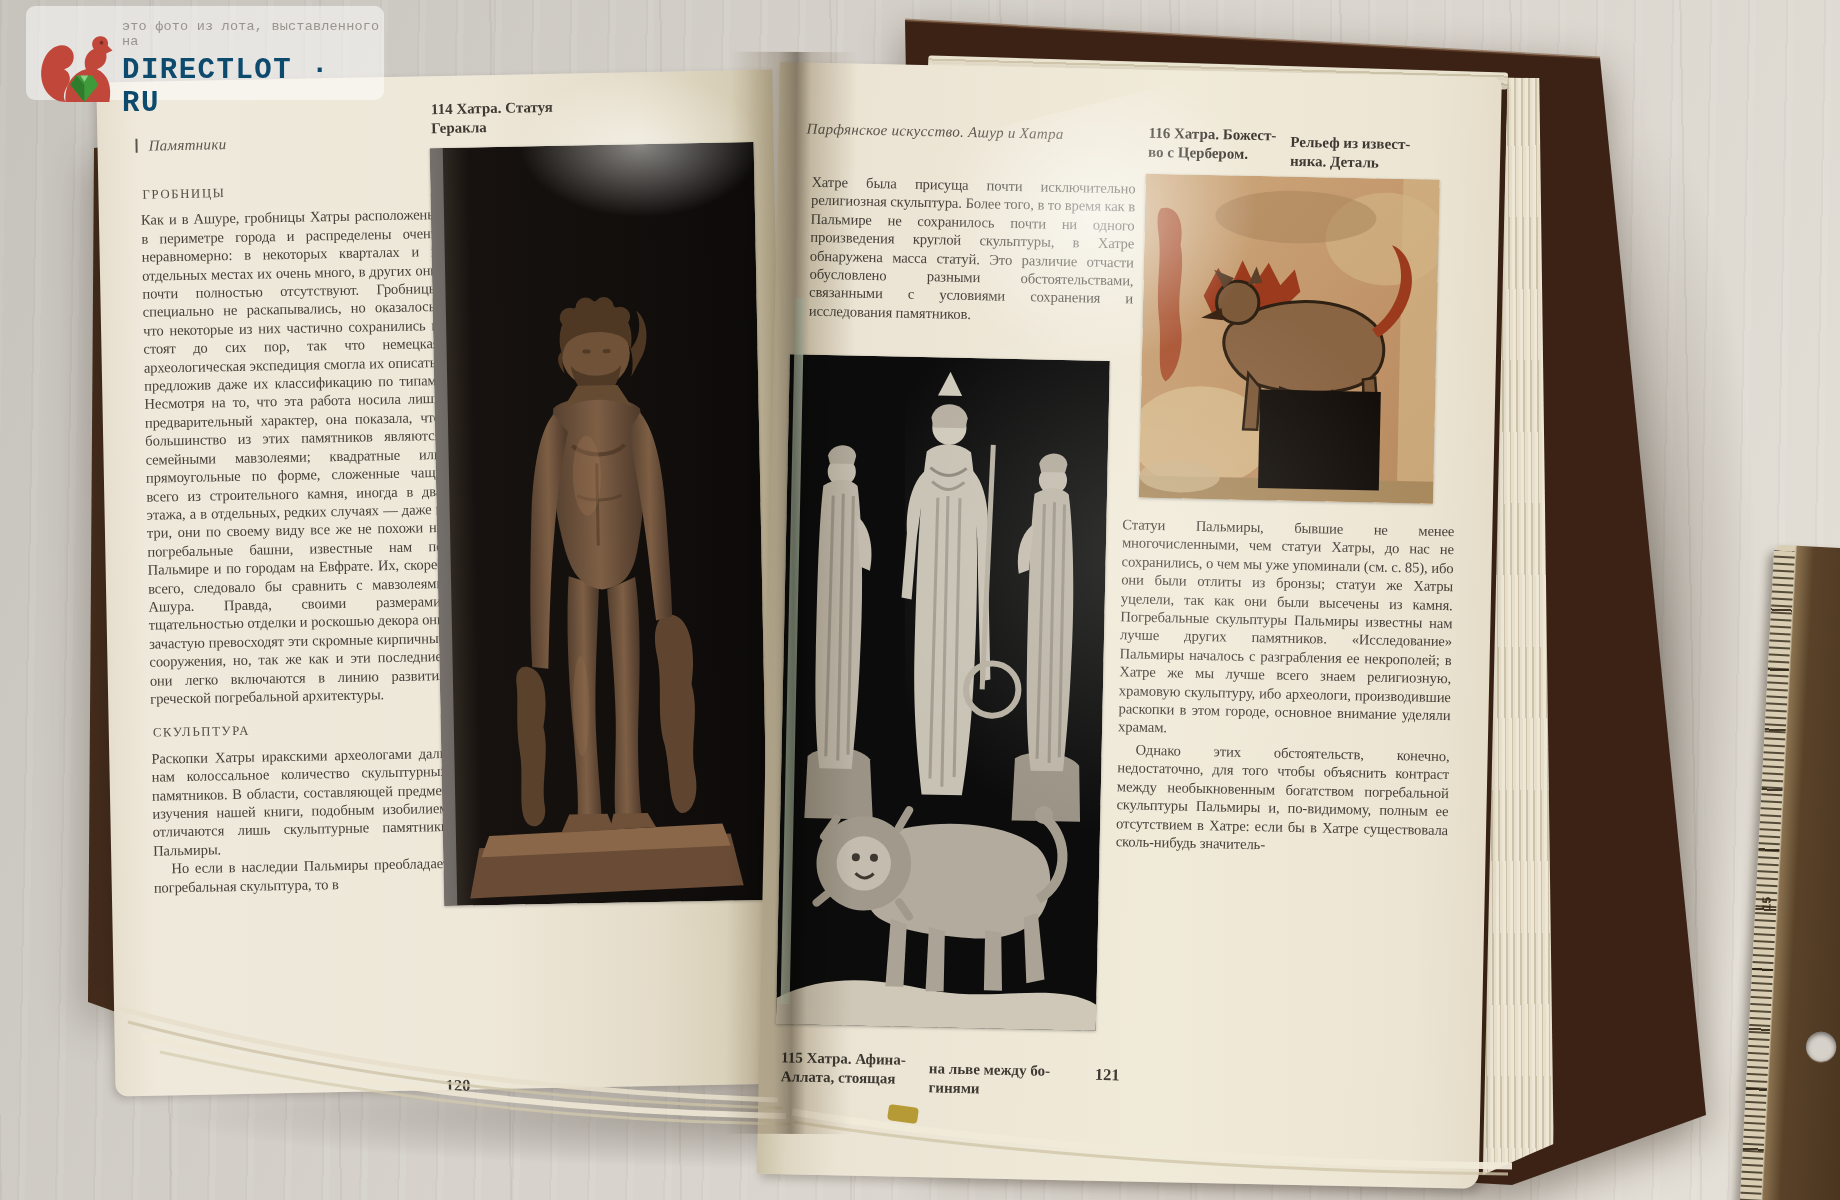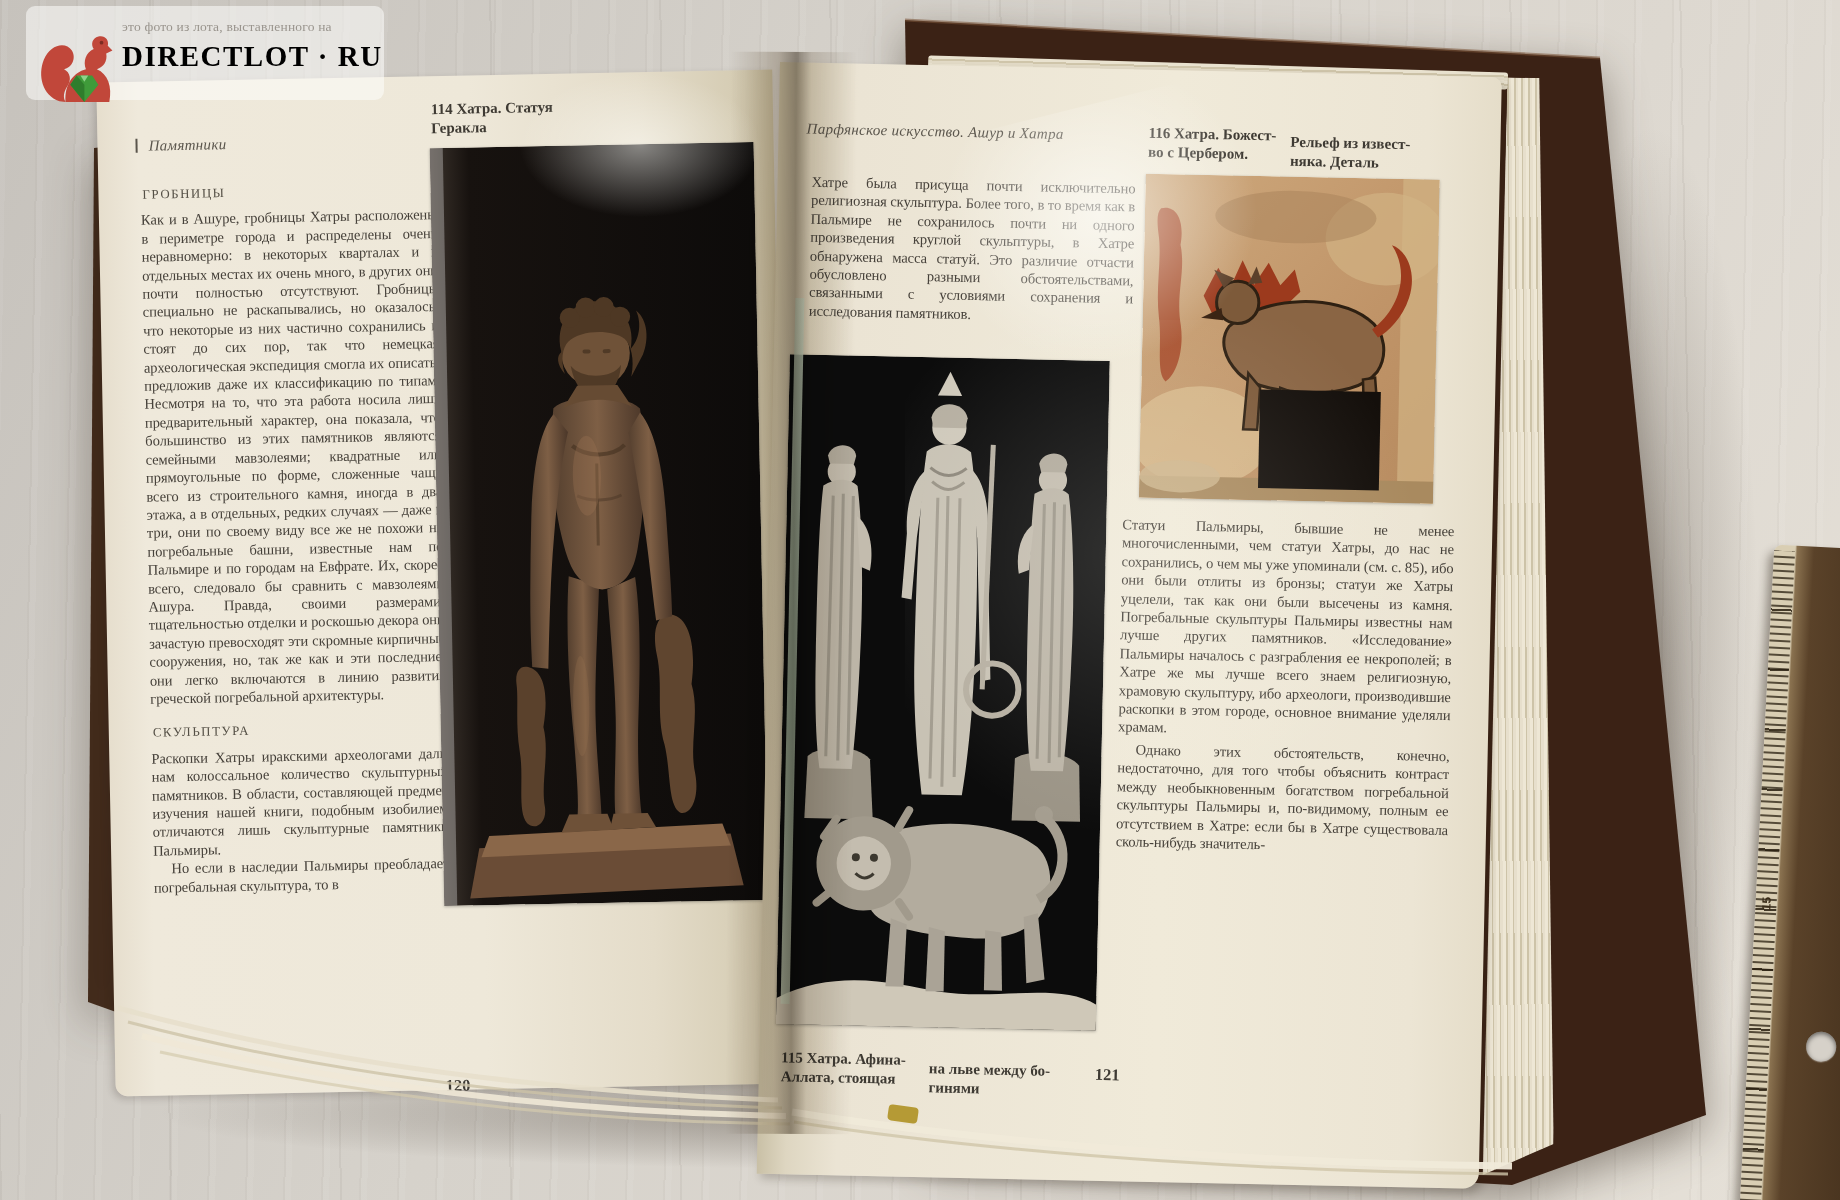--- a/index.html
+++ b/index.html
@@ -72,23 +72,23 @@
     background-size:11px 100%,21px 100%;background-repeat:repeat;background-position:0 0;}
   .ruler .num{position:absolute;left:-2px;top:352px;width:26px;text-align:center;
     font-family:"Liberation Sans","DejaVu Sans",sans-serif;font-size:12px;font-weight:bold;color:#3a2c18;
     transform:rotate(-90deg);}
   .ruler .hole{position:absolute;left:58px;top:484px;width:30px;height:30px;border-radius:50%;
     background:#d6d1c9;box-shadow:inset 0 2px 5px rgba(0,0,0,.55), 0 1px 1px rgba(255,255,255,.25);}
   
   .watermark{left:26px;top:6px;width:358px;height:94px;z-index:9;border-radius:9px;
     background:rgba(253,253,252,.55);}
   .wm-logo{position:absolute;left:10px;top:18px;width:78px;height:92px;}
-  .wm-text{position:absolute;left:96px;top:13px;font-family:Liberation Serif, serif;}
+  .wm-text{position:absolute;left:96px;top:13px;font-family:Liberation Mono, monospace;}
   .wm-line1{font-size:13.5px;color:#99948d;letter-spacing:.2px;}
-  .wm-brand{margin-top:5px;font-size:29px;font-weight:bold;color:#000000;letter-spacing:1.5px;}
+  .wm-brand{margin-top:5px;font-size:29px;font-weight:bold;color:#0c4a6e;letter-spacing:1.5px;}
 </style>
 </head>
 <body>
 
 <div class="scene">
 
   <div class="layer wood"></div>
   <div class="layer shadow-bottom"></div>
   <div class="layer shadow-right"></div>
 

